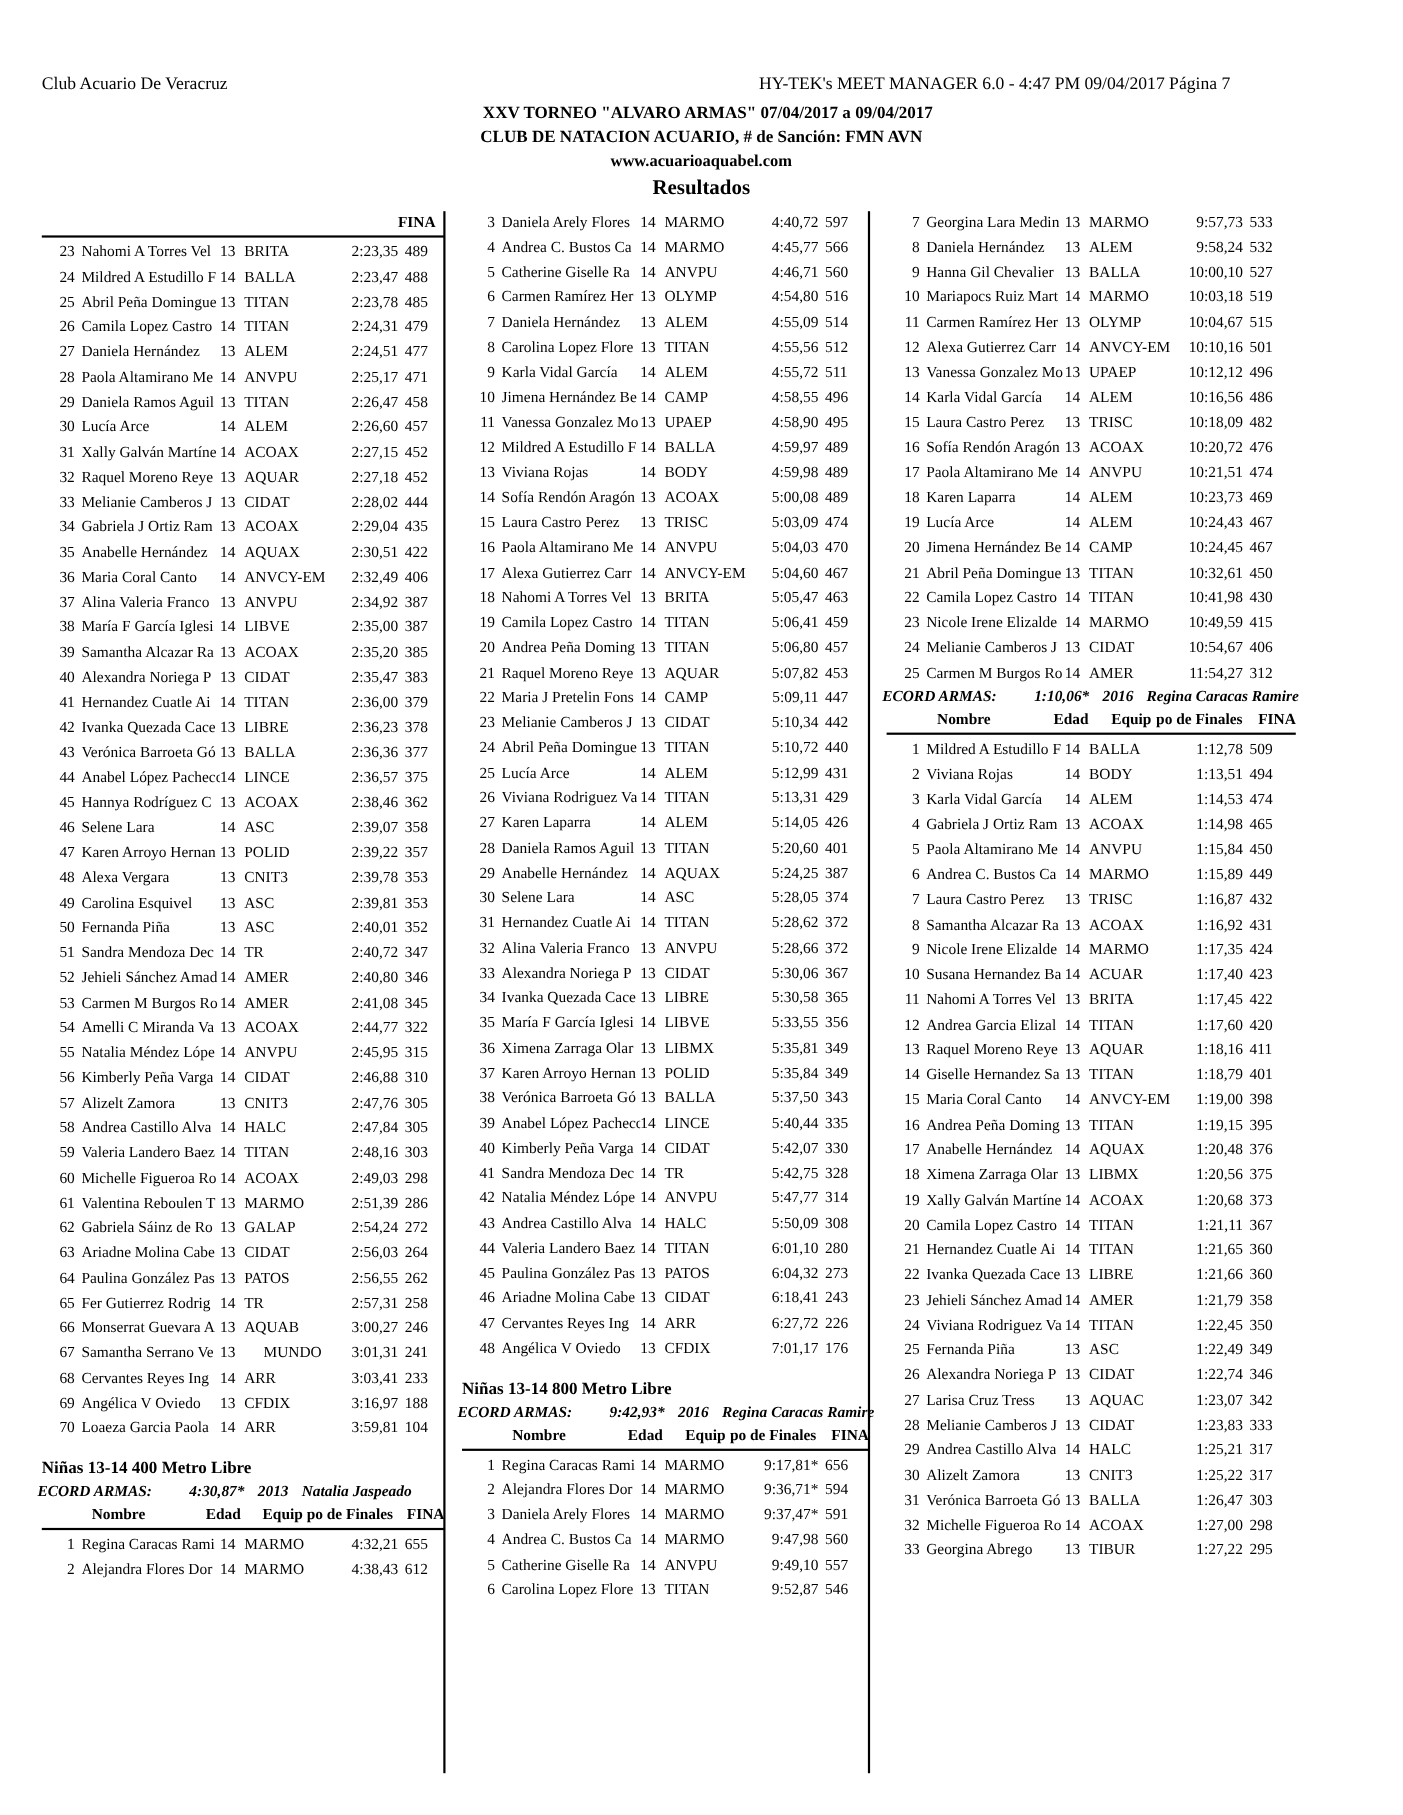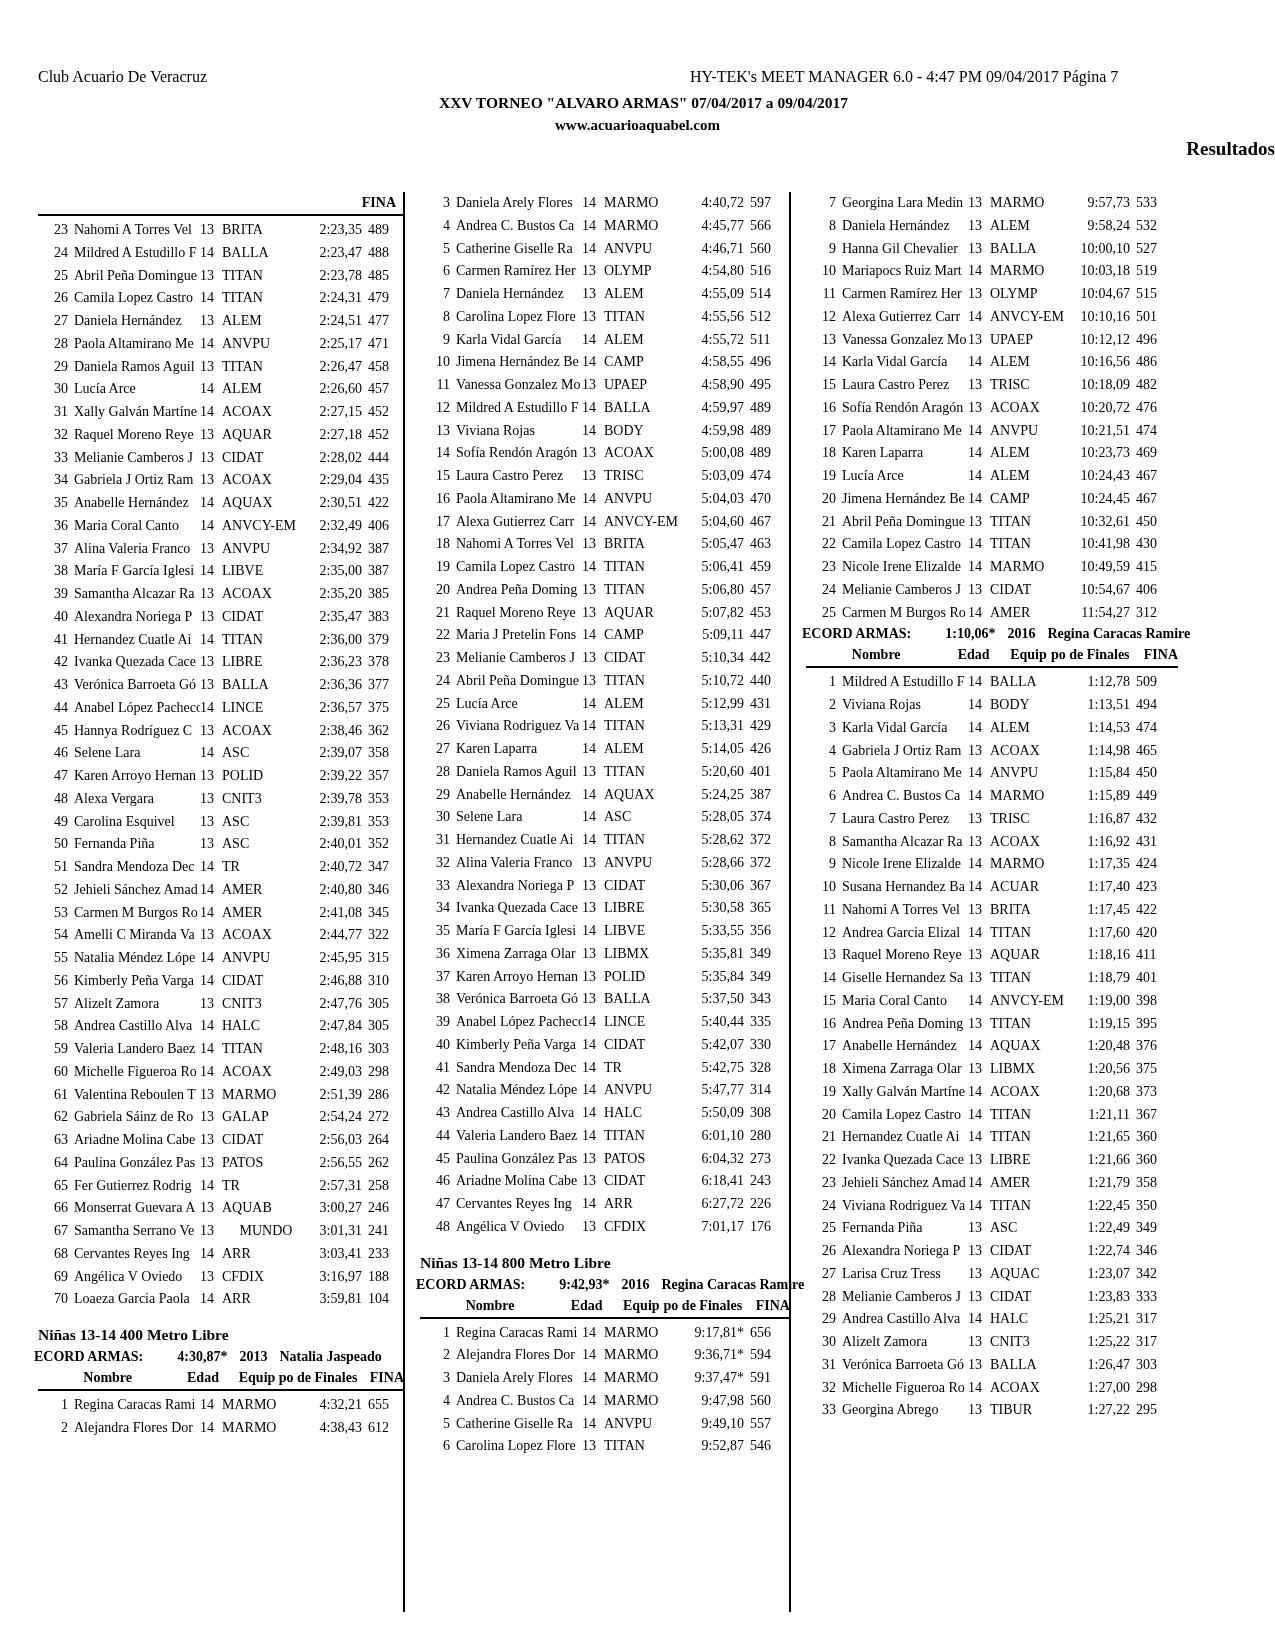--- a/index.html
+++ b/index.html
@@ -4,31 +4,31 @@
 <style>
   html, body { margin: 0; padding: 0; background: #ffffff; }
   body { width: 1275px; height: 1650px; position: relative; overflow: hidden;
          font-family: "Liberation Serif", "DejaVu Serif", serif; color: #000; }
   .club { position: absolute; left: 38px; top: 68px; font-size: 16px; }
   .software { position: absolute; left: 690px; top: 68px; font-size: 16px; }
   .titles { position: absolute; left: 0; top: 92px; width: 1275px; text-align: center; }
   .titles div { font-weight: bold; font-size: 15.5px; line-height: 22px; }
   .titles .t1 { padding-left: 12px; }
   .titles .web { font-size: 15px; }
-  .titles .res { font-size: 19px; line-height: 26px; text-align: right; }
+  .titles .res { font-size: 19px; line-height: 26px; }
   .col { position: absolute; top: 192px; }
   .col1 { left: 38px; width: 366px; }
   .col2 { left: 420px; width: 370px; }
   .col3 { left: 806px; width: 372px; }
   .vline { position: absolute; top: 192px; width: 2px; background: #000; height: 1420px; }
   .v1 { left: 403px; }
   .v2 { left: 789px; }
   .ev-title { font-weight: bold; font-size: 15px; height: 24px; line-height: 24px; }
   .ev-title.big { font-size: 15.5px; margin-top: 12px; }
-  .record { font-weight: bold; font-size: 14px; height: 20px; line-height: 20px; white-space: nowrap; }
+  .record { font-weight: bold; font-size: 14px; height: 20px; line-height: 20px; white-space: nowrap; font-style: italic; }
   .record span { display: inline-block; }
   .hdr { display: flex; font-weight: bold; font-size: 14px; height: 22px; line-height: 22px;
          border-bottom: 2px solid #000; margin-bottom: 3px; }
   .row { display: flex; font-size: 14px; height: 22.75px; line-height: 22.75px; white-space: nowrap; }
   .c-pl { width: 30px; text-align: right; padding-right: 6px; }
   .c-nm { width: 126px; overflow: hidden; }
   .c-ag { width: 18px; }
   .c-tm { width: 88px; overflow: hidden; }
   .c-fn { width: 52px; text-align: right; padding-right: 6px; }
   .c-pt { width: 36px; }
@@ -36,20 +36,21 @@
   .hdr .c-pt { width: 36px; }
   .right-fina { justify-content: flex-end; padding-right: 8px; }
 </style>
 </head>
 <body>
 
 <div class="club">Club Acuario De Veracruz</div>
 <div class="software">HY-TEK's MEET MANAGER 6.0 - 4:47 PM  09/04/2017  Página 7</div>
 <div class="titles">
   <div class="t1">XXV  TORNEO "ALVARO ARMAS"    07/04/2017 a 09/04/2017</div>
+  <div>CLUB DE NATACION ACUARIO, # de Sanción:  FMN   AVN</div>
   <div class="web">www.acuarioaquabel.com</div>
   <div class="res">Resultados</div>
 </div>
 
 <div class="vline v1"></div>
 <div class="vline v2"></div>
 
 <div class="col col1" id="col1">
     <div class="hdr right-fina">
       <span>FINA</span>

